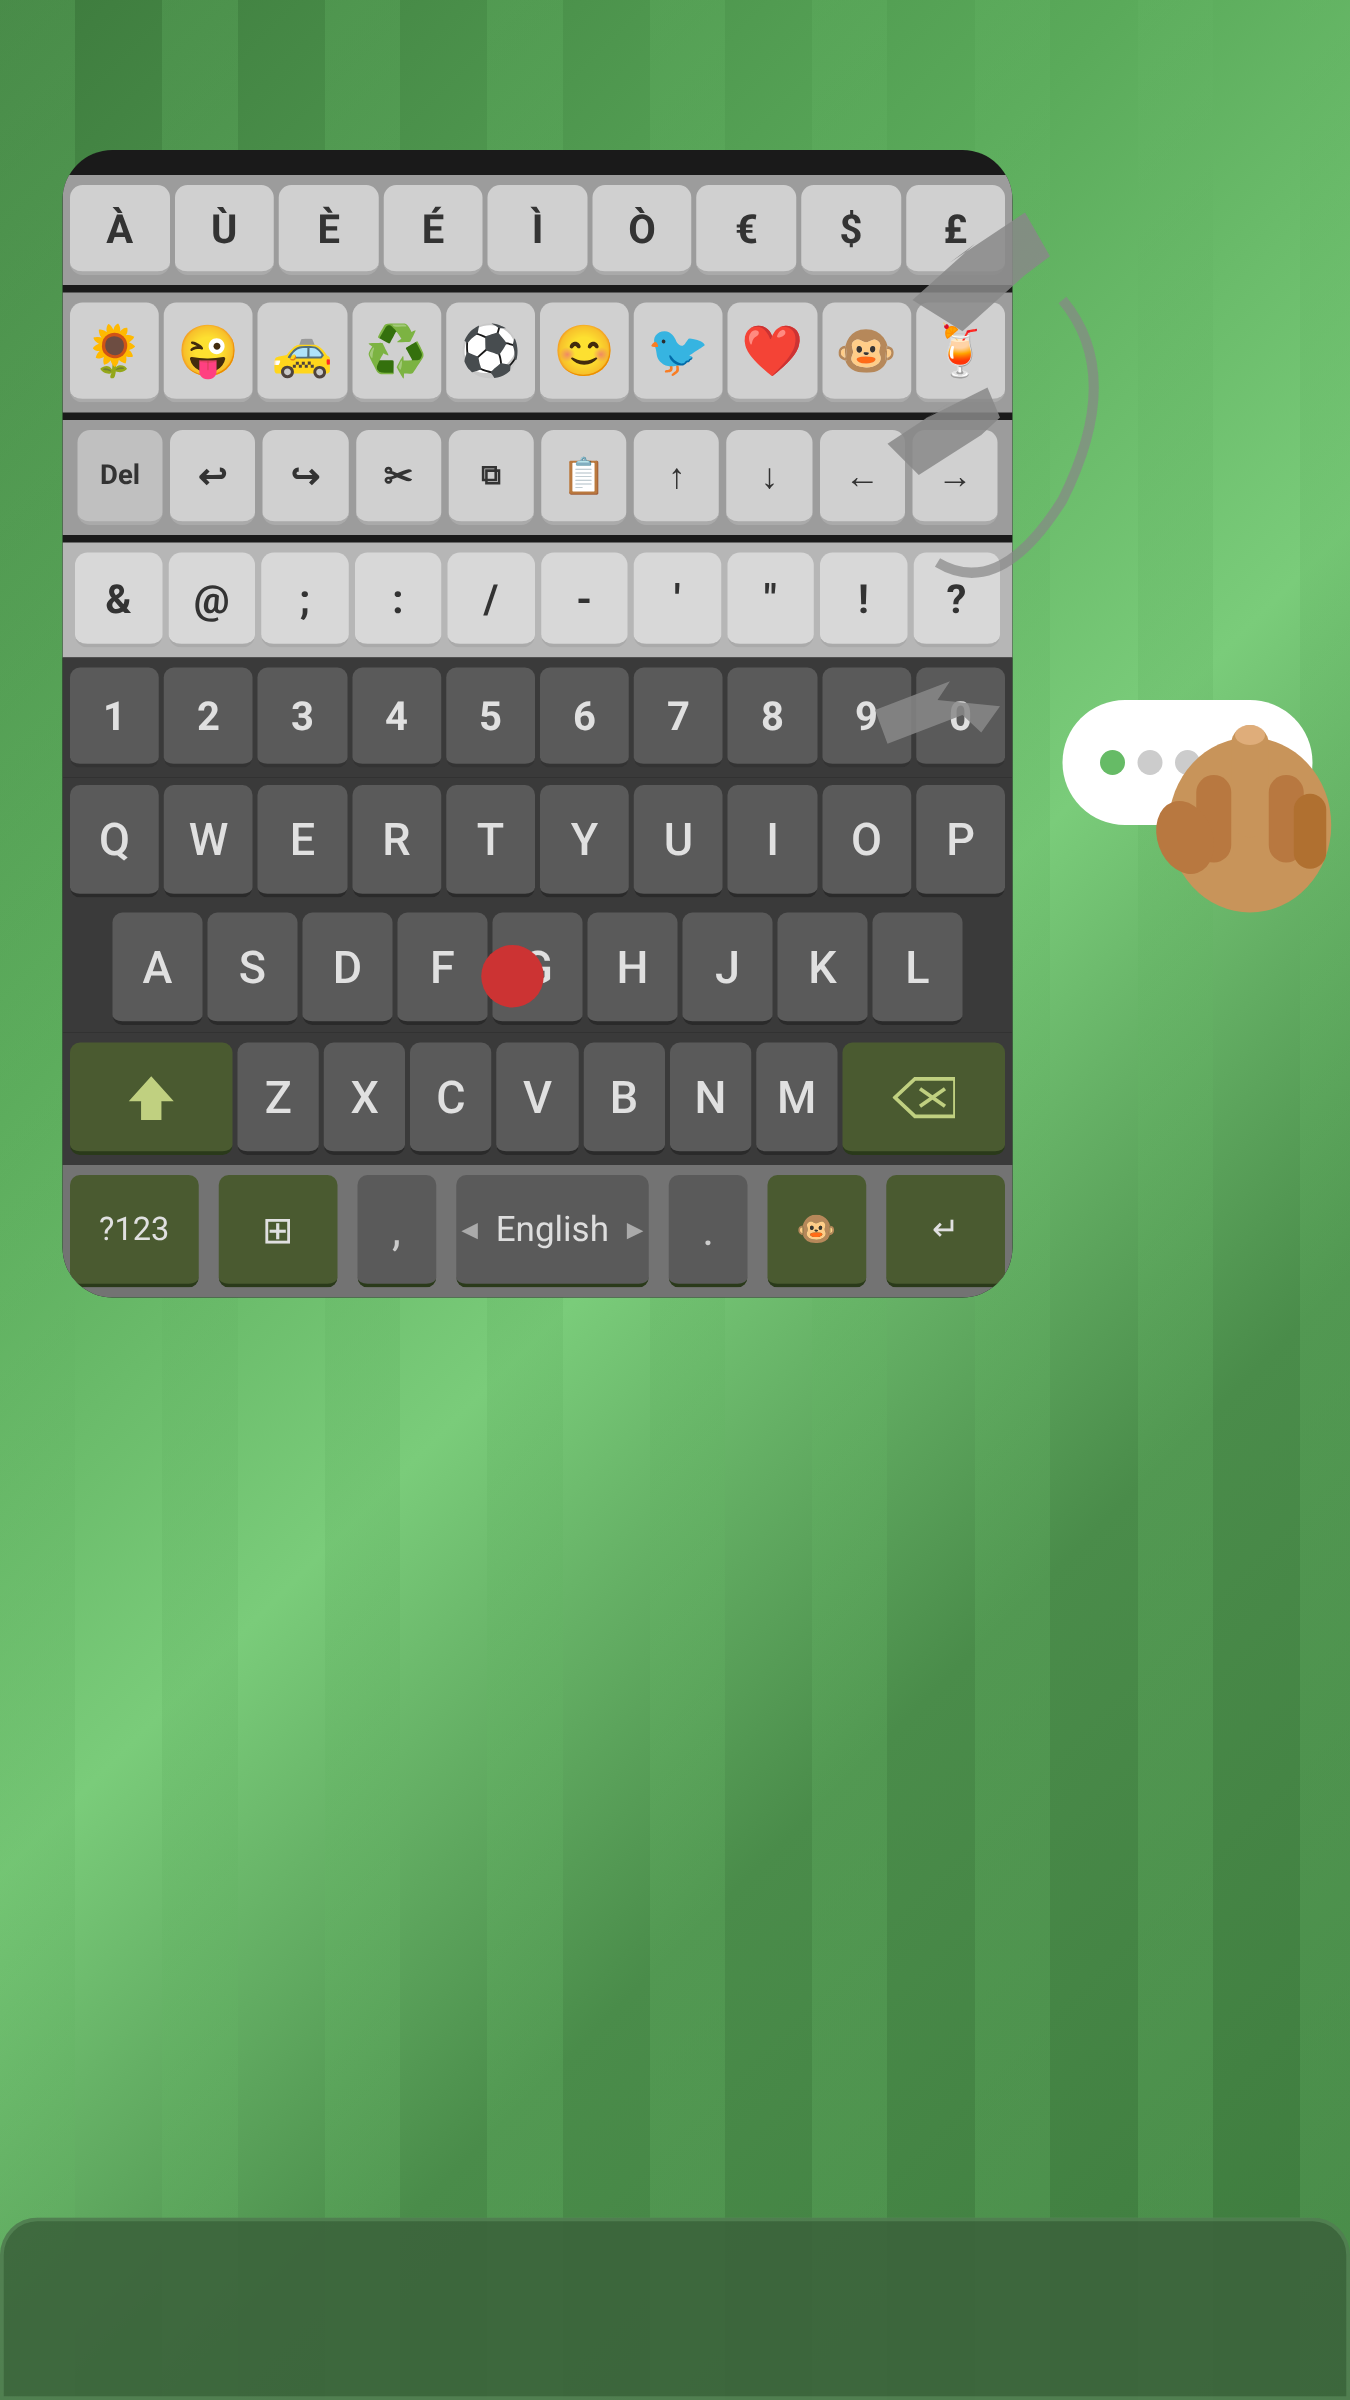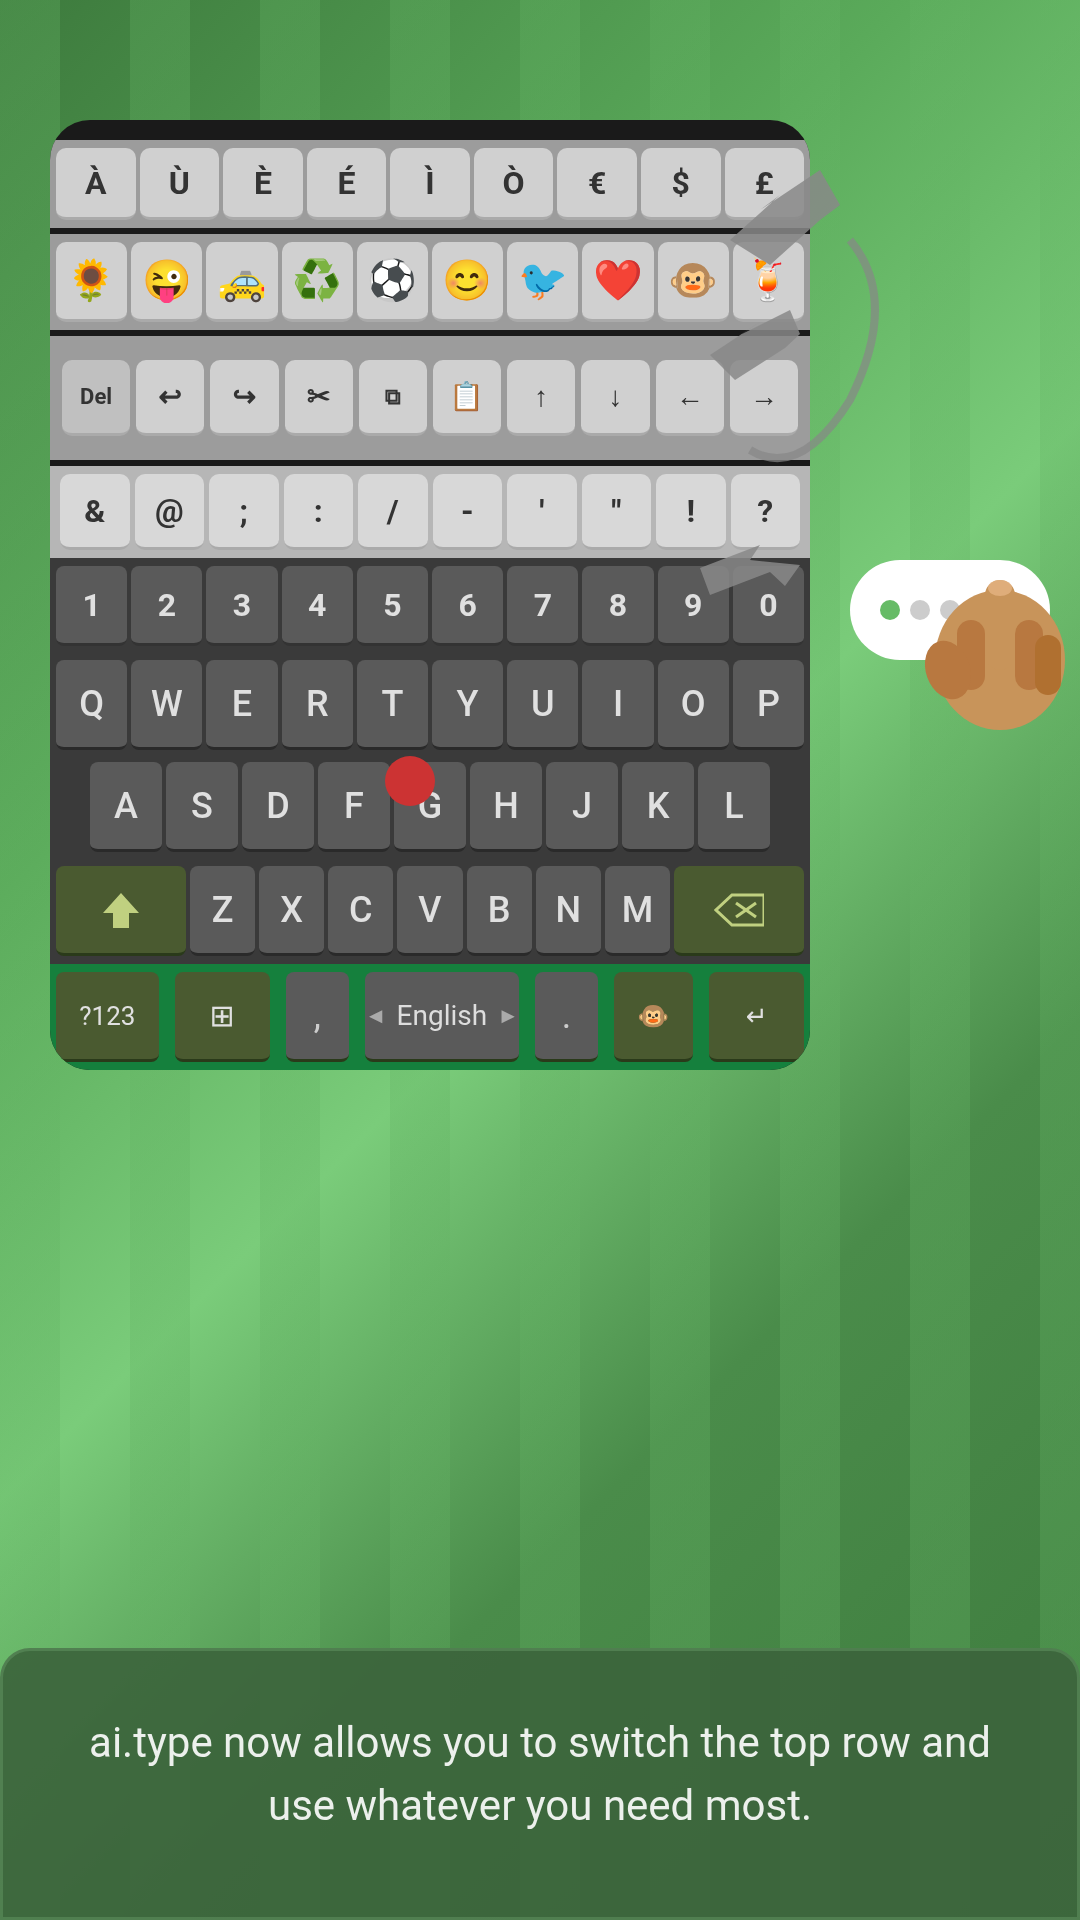--- a/index.html
+++ b/index.html
@@ -91,21 +91,21 @@
       align-items: center;
       justify-content: center;
       font-size: 40px;
       border-bottom: 3px solid #aaa;
     }
 
     
     .edit-row {
       display: flex;
       background: rgba(180,180,180,0.85);
-      padding: 24px 12px;
+      padding: 8px 12px;
       gap: 6px;
       margin-top: 6px;
     }
 
     .edit-key {
       flex: 1;
       height: 76px;
       background: #d0d0d0;
       border-radius: 10px;
       display: flex;
@@ -251,21 +251,21 @@
       width: 130px;
     }
 
     .action-key.backspace {
       width: 130px;
     }
 
     
     .bottom-row {
       display: flex;
-      background: #15803d;
+      background: #737373;
       padding: 8px 6px;
       gap: 16px;
       border-radius: 0 0 30px 30px;
     }
 
     .bottom-key {
       height: 90px;
       background: #4a5a30;
       border-radius: 8px;
       display: flex;
@@ -577,14 +577,13 @@
   <g>
     <polygon points="790,310 740,335 760,322 710,355 735,380 785,348 800,334" fill="#888" opacity="0.85"></polygon>
   </g>
 
   <g>
     <polygon points="800,565 750,560 760,545 700,568 710,595 770,572 785,586" fill="#888" opacity="0.85"></polygon>
   </g>
 </svg>
 
 <div class="info-panel">
-  <div class="info-desc">ai.type now allows you to switch the top row and use whatever you need most.</div>
 </div>
 
 </body></html>

